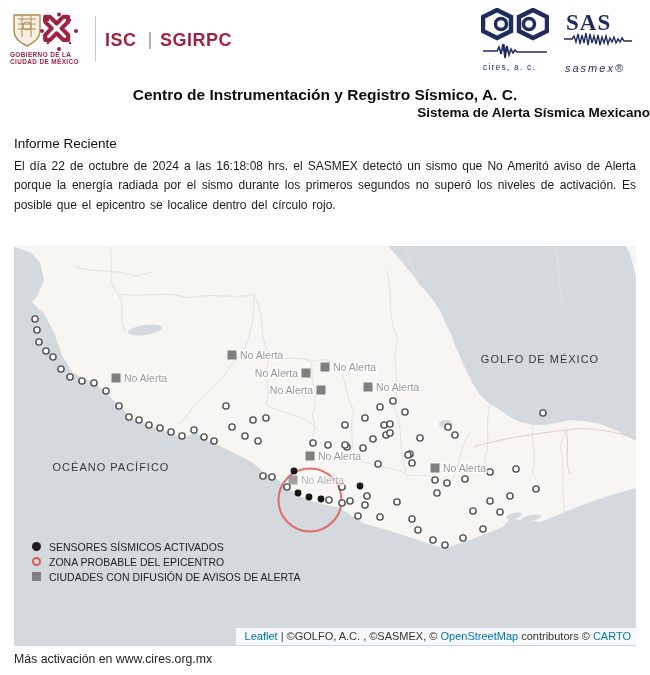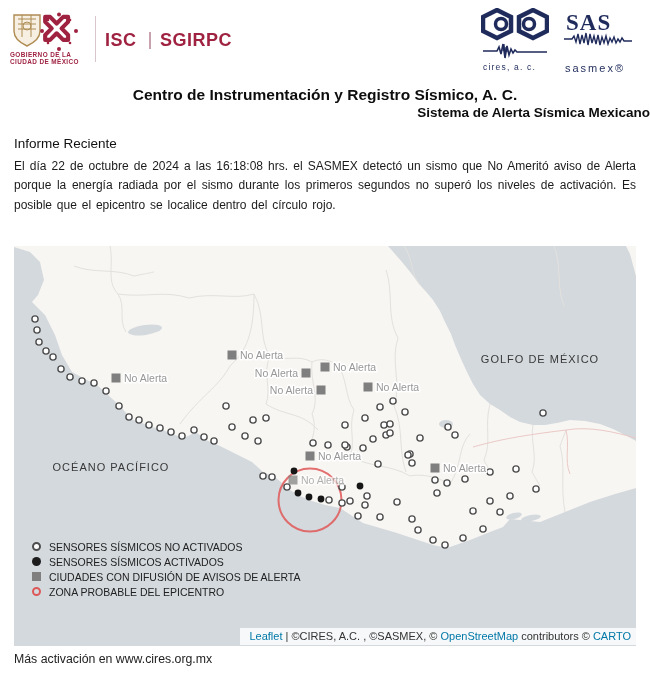--- a/index.html
+++ b/index.html
@@ -14,21 +14,21 @@
   #isc{left:105px;}
   .vdiv2{position:absolute;left:149px;top:32px;width:2px;height:17px;background:#c9a2b0;}
   #sgirpc{left:160px;}
   .cires-logo{position:absolute;left:481px;top:8px;width:68px;height:66px;}
   .cires-caption{position:absolute;left:2px;top:54px;width:66px;font-size:8.5px;color:#1f2b5b;
                  letter-spacing:1.2px;}
   .sas-logo{position:absolute;left:564px;top:6px;width:74px;height:68px;}
   .sas-word{position:absolute;left:2px;top:0px;font-family:"Liberation Serif",serif;font-weight:bold;
             font-size:23px;color:#1f2b5b;letter-spacing:1px;line-height:34px;}
   .sas-wave{position:absolute;left:0px;top:26px;}
-  .sas-caption{position:absolute;left:1px;top:56px;font-size:11px;color:#1f2b5b;letter-spacing:2px;}
+  .sas-caption{position:absolute;left:1px;top:56px;font-size:11px;color:#1f2b5b;letter-spacing:2px;font-style:italic;}
   
   .title{position:absolute;left:0;top:86px;width:650px;text-align:center;font-size:15.5px;
          font-weight:bold;color:#0d0d0d;}
   .subtitle{position:absolute;left:0;top:105px;width:650px;text-align:right;font-size:13.5px;
             font-weight:bold;color:#0d0d0d;}
   .report-heading{position:absolute;left:14px;top:136px;font-size:13.5px;font-weight:normal;color:#111;}
   .report-body{position:absolute;left:14px;top:157px;width:622px;font-size:12px;line-height:1.62;
                text-align:justify;color:#1b1b1b;word-spacing:1.5px;}
   
   .map{position:absolute;left:14px;top:246px;width:622px;height:400px;background:#f8f6f3;cursor:grab;}
@@ -291,33 +291,29 @@
           </g>
         </g>
       <g id="layer-ocean-labels">
           <text x="526" y="117" text-anchor="middle" class="ocean-label">GOLFO DE MÉXICO</text>
           <text x="97" y="225" text-anchor="middle" class="ocean-label">OCÉANO PACÍFICO</text>
         </g>
     </svg>
 
     <div class="legend" id="legend">
         <div class="legend-row">
-          <span class="lm lm-open"></span>
-          <span class="legend-text">SENSORES SÍSMICOS NO ACTIVADOS</span>
+          <span class="lm lm-filled"></span>
+          <span class="legend-text">SENSORES SÍSMICOS ACTIVADOS</span>
         </div>
         <div class="legend-row">
-          <span class="lm lm-filled"></span>
-          <span class="legend-text">SENSORES SÍSMICOS ACTIVADOS</span>
+          <span class="lm lm-red"></span>
+          <span class="legend-text">ZONA PROBABLE DEL EPICENTRO</span>
         </div>
         <div class="legend-row">
           <span class="lm lm-square"></span>
           <span class="legend-text">CIUDADES CON DIFUSIÓN DE AVISOS DE ALERTA</span>
         </div>
-        <div class="legend-row">
-          <span class="lm lm-red"></span>
-          <span class="legend-text">ZONA PROBABLE DEL EPICENTRO</span>
-        </div>
       </div>
-    <div class="attribution" id="attribution"><a href="#">Leaflet</a><span> | </span><span>©CIRES, A.C. , ©SASMEX, © </span><a href="#">OpenStreetMap</a><span> contributors © </span><a href="#">CARTO</a></div>
+    <div class="attribution" id="attribution"><a href="#">Leaflet</a><span> | </span><span>©GOLFO, A.C. , ©SASMEX, © </span><a href="#">OpenStreetMap</a><span> contributors © </span><a href="#">CARTO</a></div>
   </div>
 
   <div class="footer">Más activación en www.cires.org.mx</div>
 </div>
 
 </body></html>

